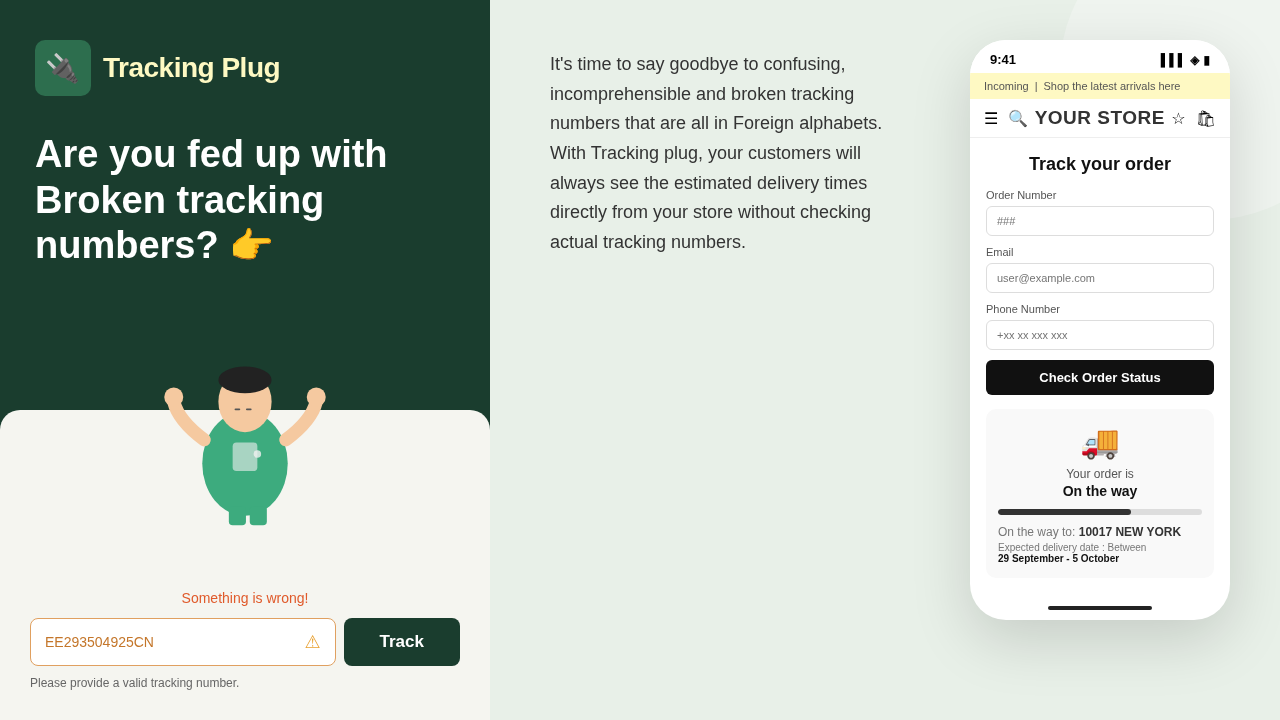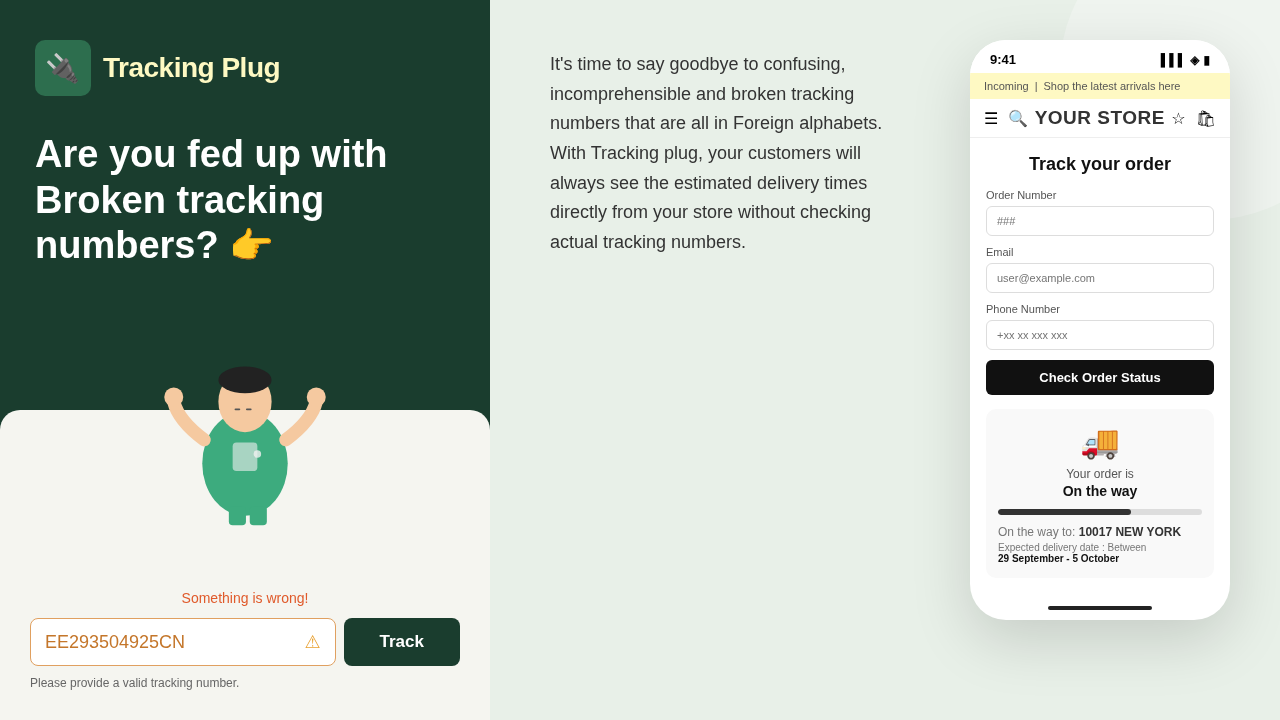--- a/index.html
+++ b/index.html
@@ -110,21 +110,21 @@
       font-size: 15px;
       color: #c4762a;
       background: white;
       outline: none;
       display: flex;
       align-items: center;
       justify-content: space-between;
     }
 
     .tracking-input-text {
-      font-size: 18px;
+      font-size: 14px;
       color: #c4762a;
       font-weight: 500;
     }
 
     .warning-icon {
       color: #e8a030;
       font-size: 18px;
     }
 
     .track-button {

